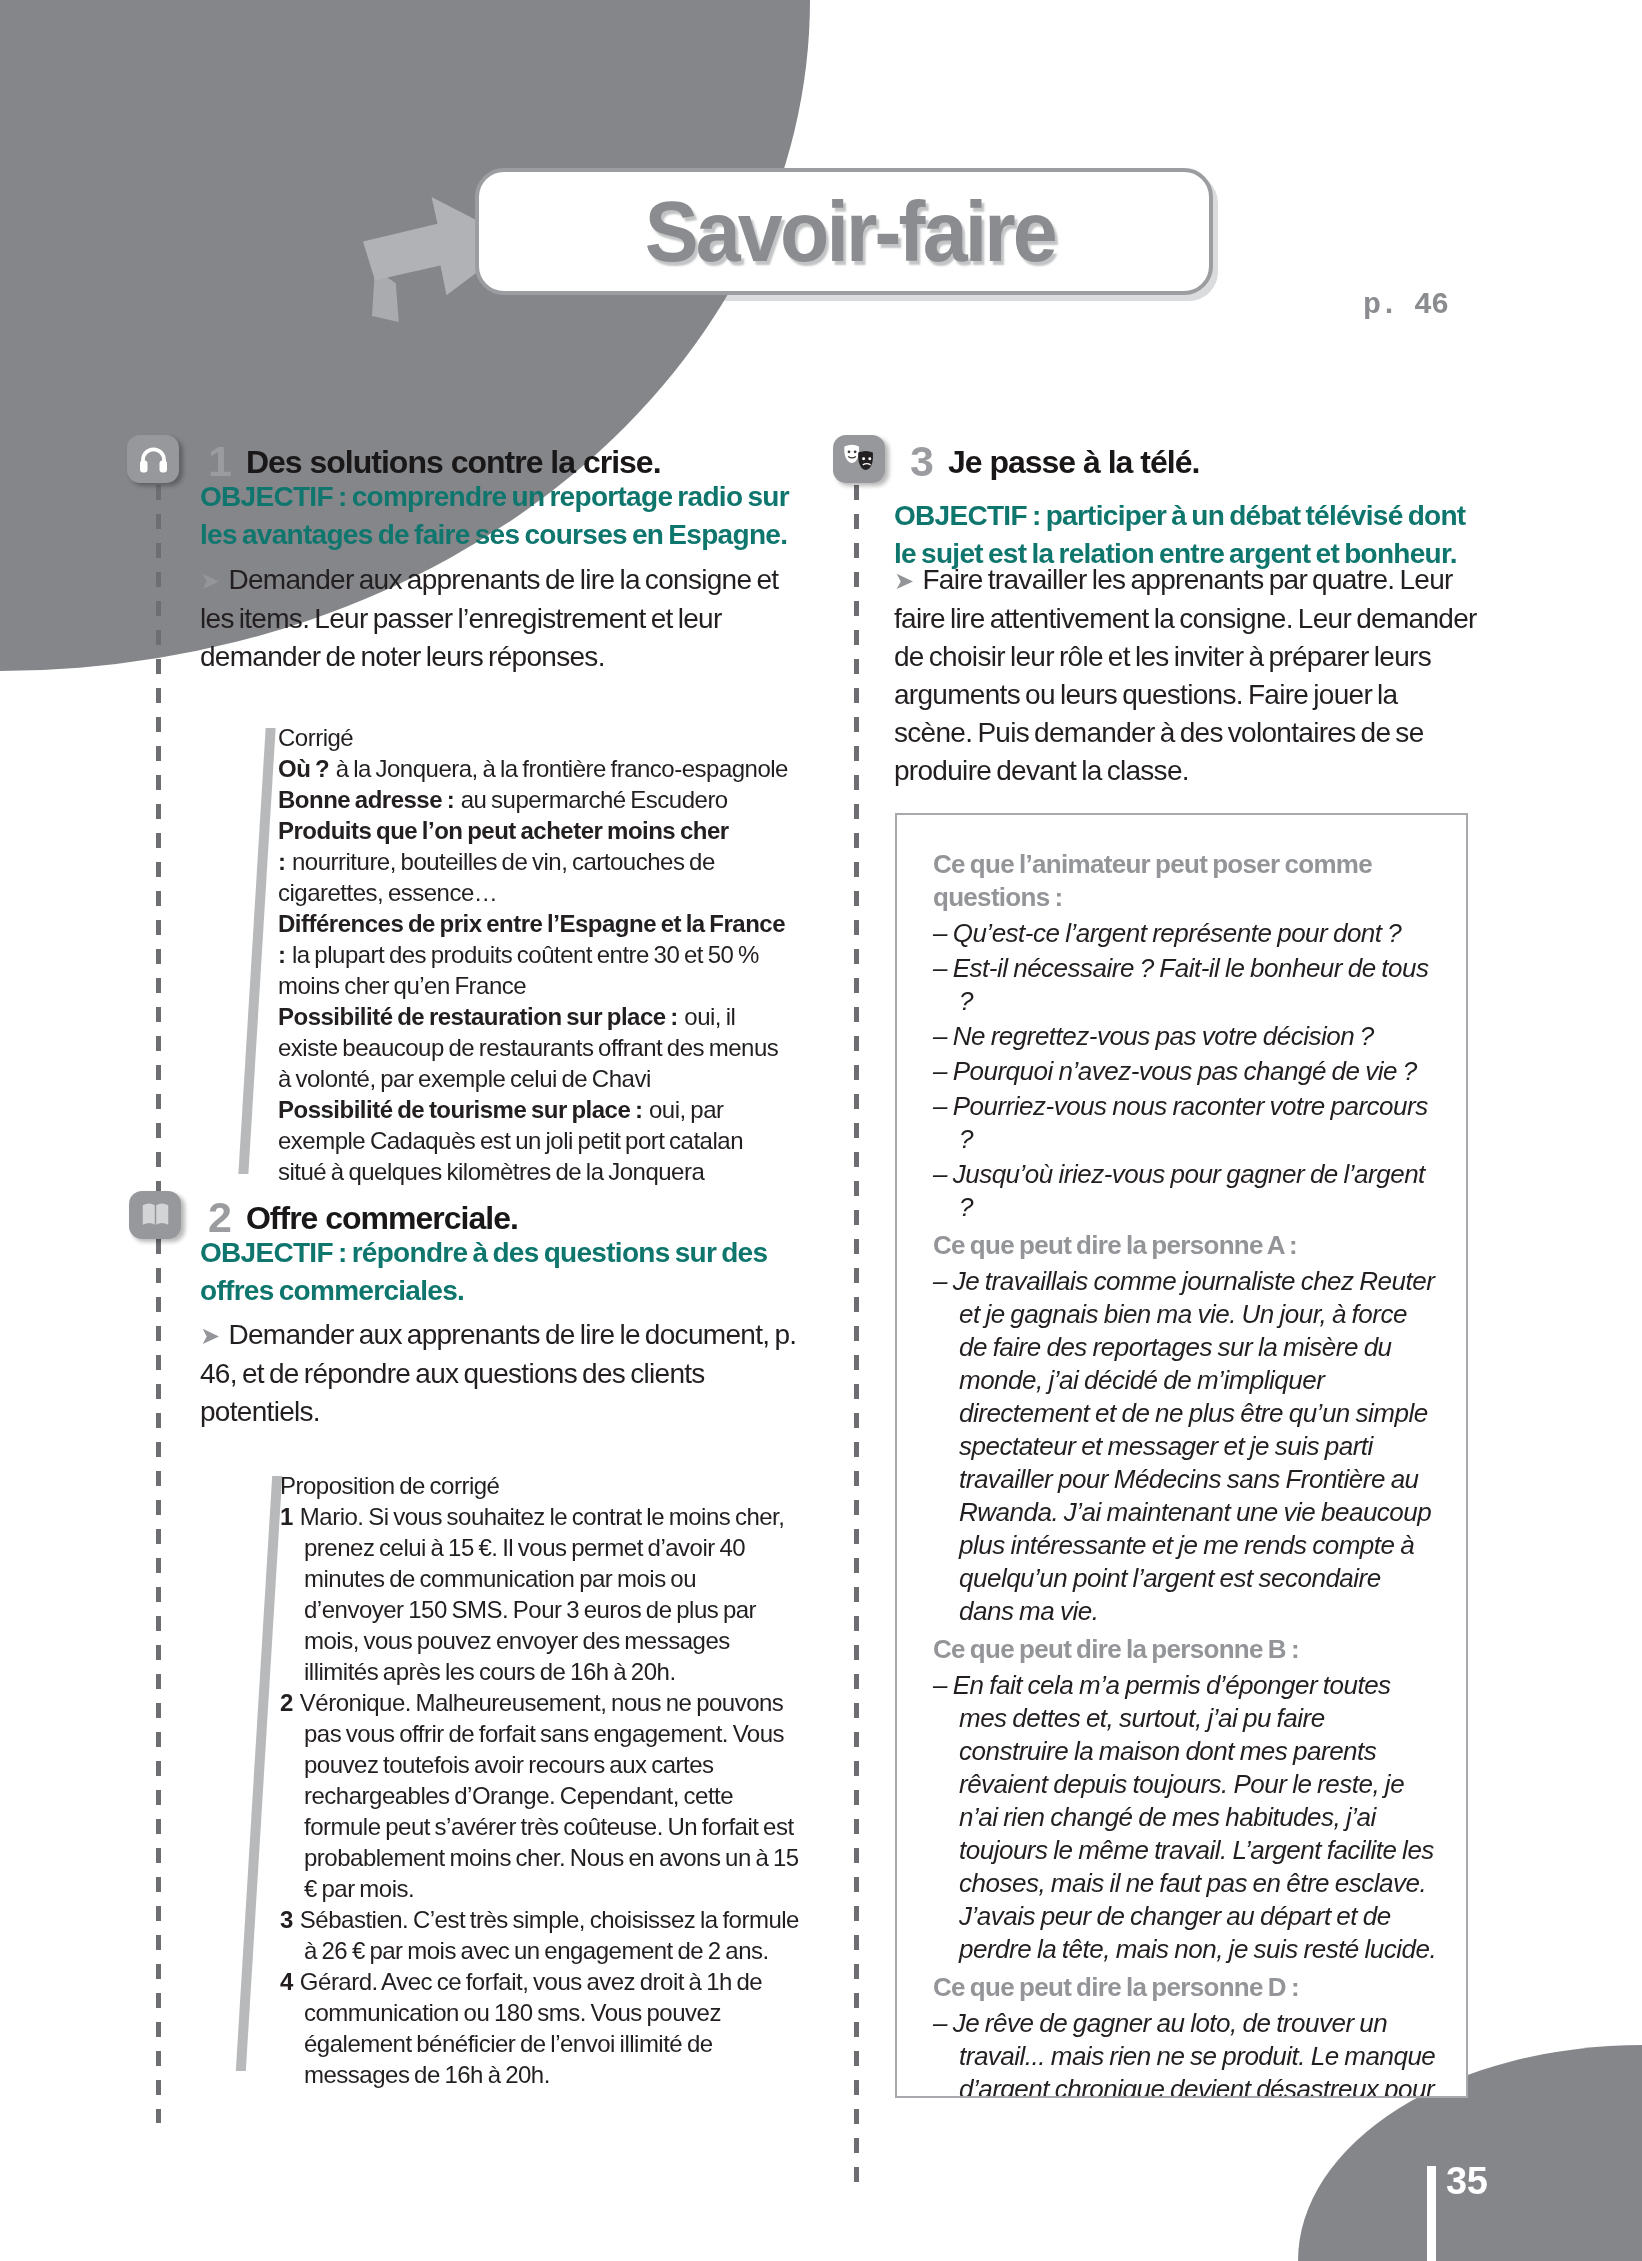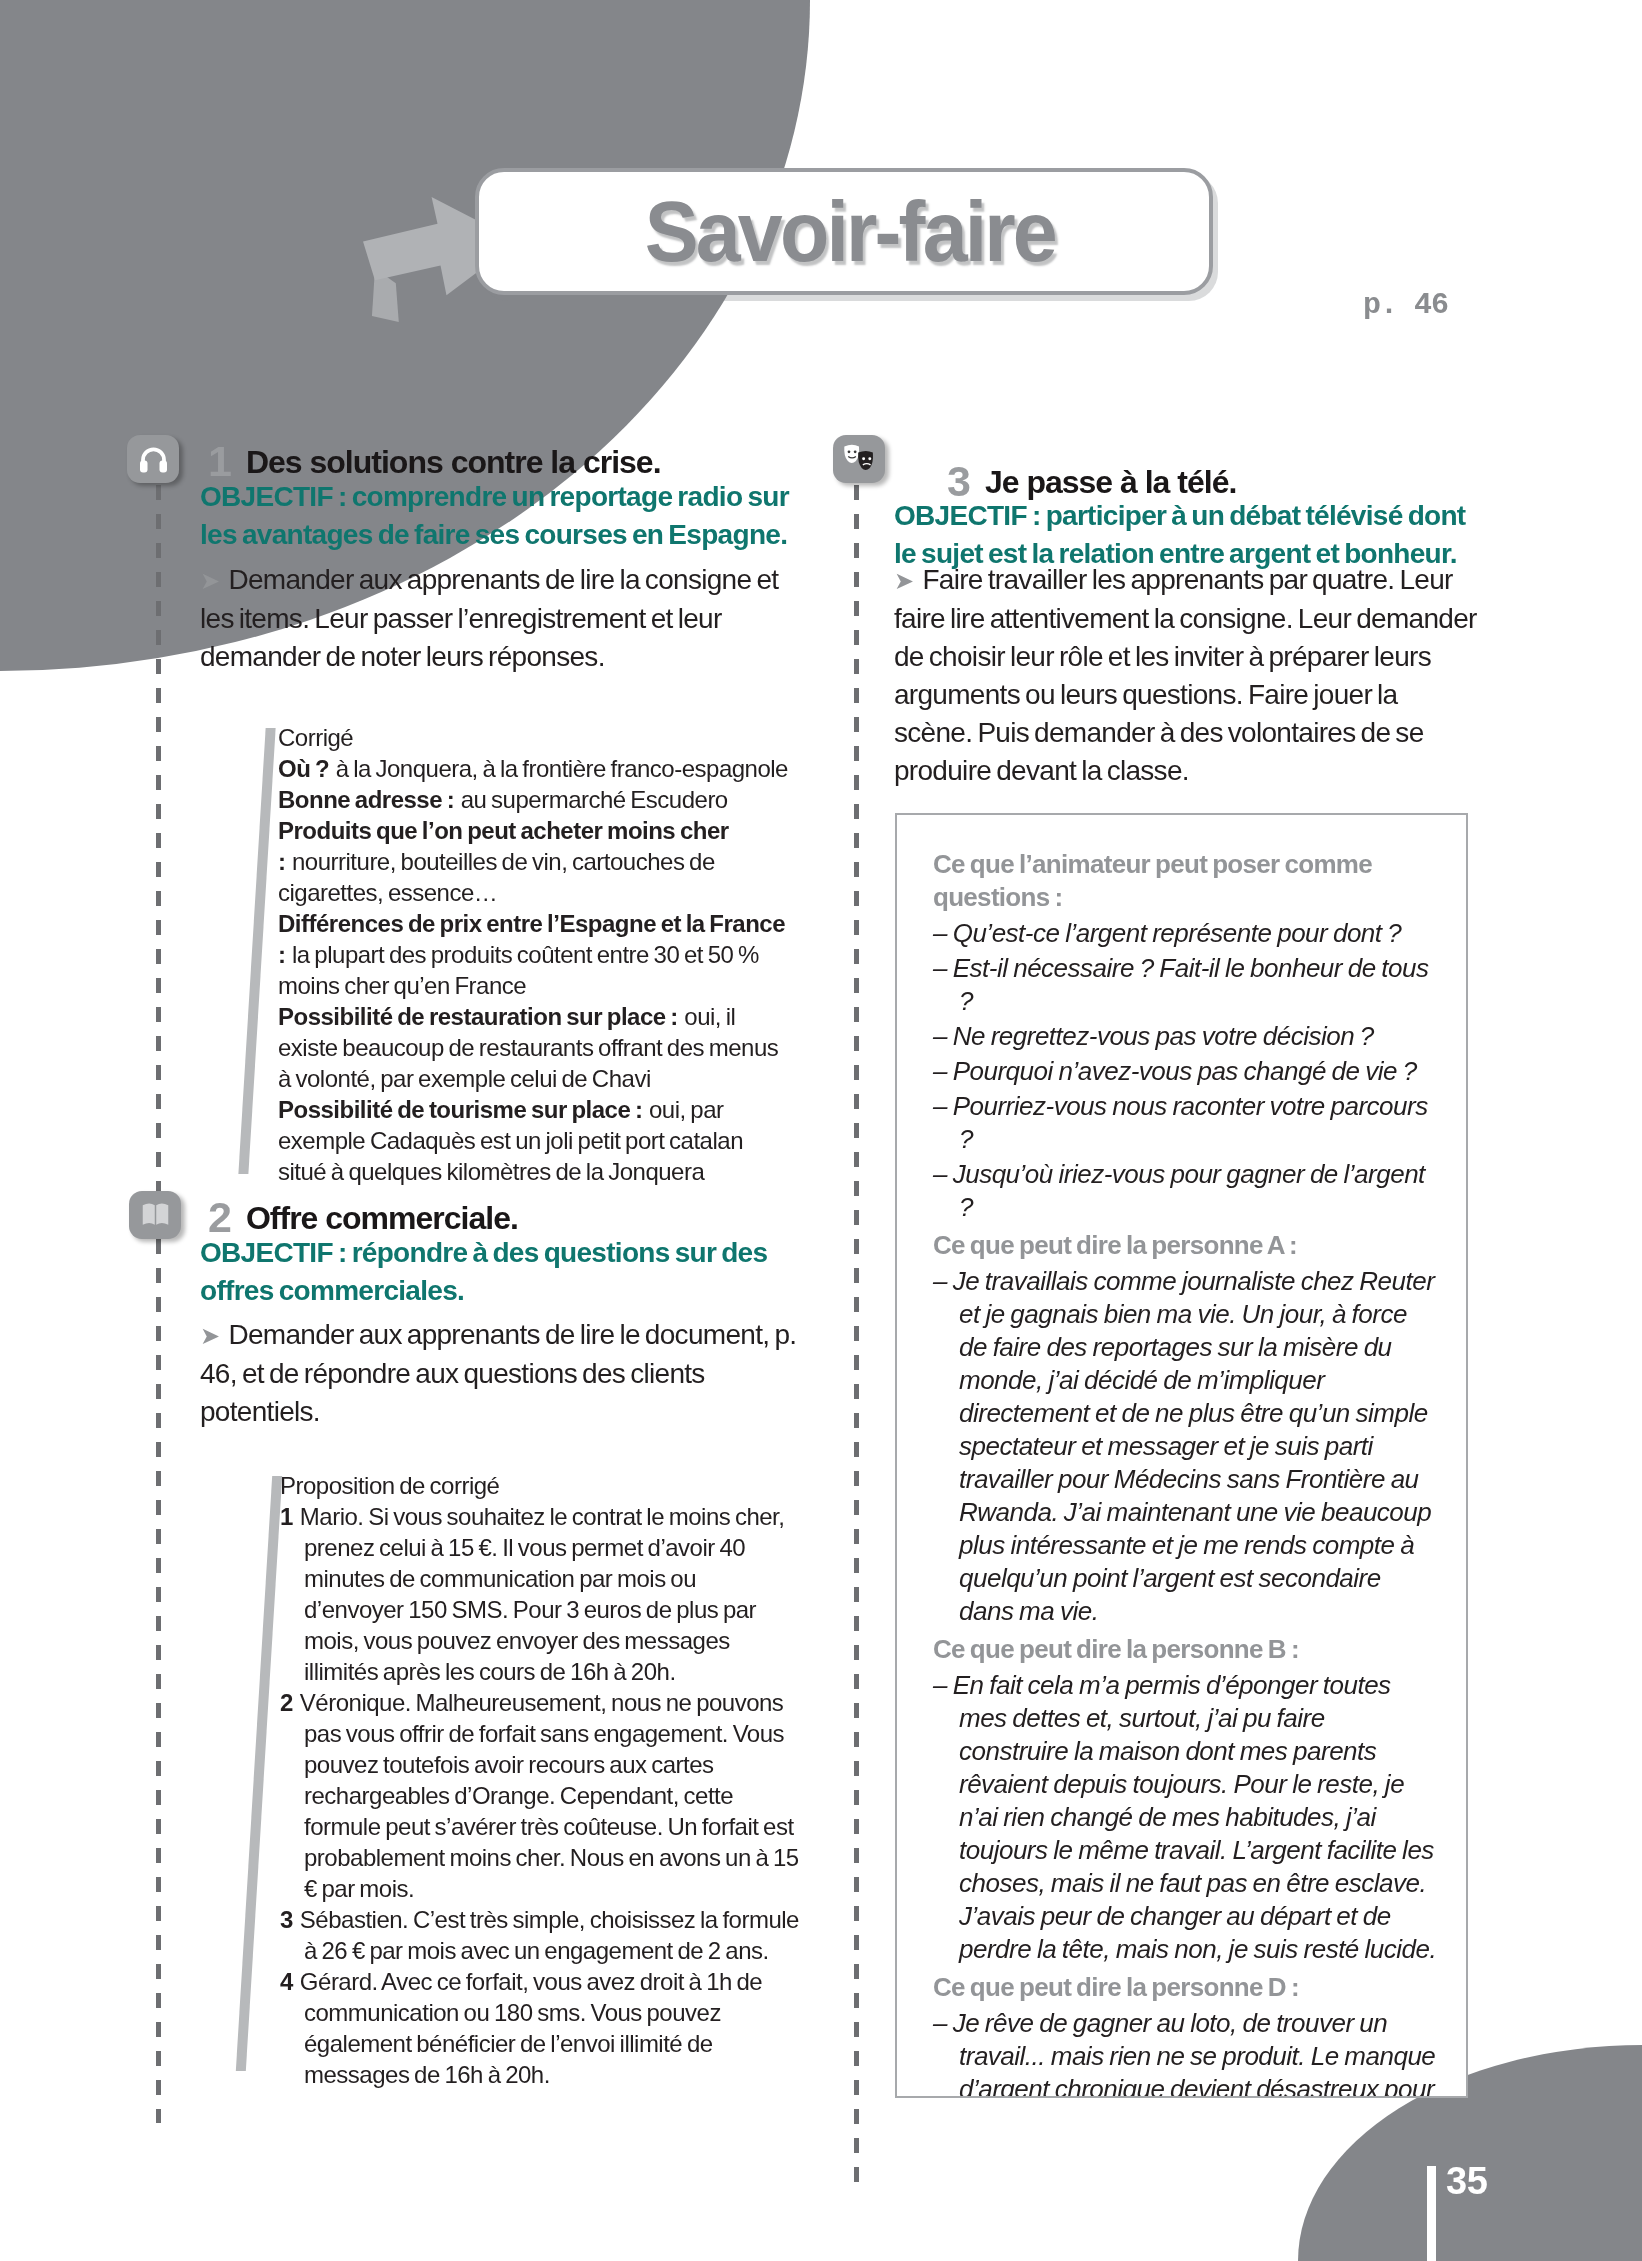--- a/index.html
+++ b/index.html
@@ -184,21 +184,21 @@
 
 <div class="corrige" style="left:280px; top:1470px; width:519px;">
   <div class="c-bar"></div>
   <div class="c-title">Proposition de corrigé</div>
   <div class="num-item"><b>1</b><span>Mario. Si vous souhaitez le contrat le moins cher, prenez celui à 15 €. Il vous permet d’avoir 40 minutes de communication par mois ou d’envoyer 150 SMS. Pour 3 euros de plus par mois, vous pouvez envoyer des messages illimités après les cours de 16h à 20h.</span></div>
   <div class="num-item"><b>2</b><span>Véronique. Malheureusement, nous ne pouvons pas vous offrir de forfait sans engagement. Vous pouvez toutefois avoir recours aux cartes rechargeables d’Orange. Cependant, cette formule peut s’avérer très coûteuse. Un forfait est probablement moins cher. Nous en avons un à 15 € par mois.</span></div>
   <div class="num-item"><b>3</b><span>Sébastien. C’est très simple, choisissez la formule à 26 € par mois avec un engagement de 2 ans.</span></div>
   <div class="num-item"><b>4</b><span>Gérard. Avec ce forfait, vous avez droit à 1h de communication ou 180 sms. Vous pouvez également bénéficier de l’envoi illimité de messages de 16h à 20h.</span></div>
 </div>
 
-<div class="sec-header" style="left:947px; top:437px;margin-top:20px;">
+<div class="sec-header" style="left:910px; top:437px;">
   <span class="sec-num">3</span><span class="sec-title">Je passe à la télé.</span>
 </div>
 <p class="objective" style="left:894px; top:478px; width:582px;margin-top:19px;">OBJECTIF : participer à un débat télévisé dont le sujet est la relation entre argent et bonheur.</p>
 <p class="instr" style="left:894px; top:561px; width:584px;">
   <span class="marker">➤</span><span>Faire travailler les apprenants par quatre. Leur faire lire attentivement la consigne. Leur demander de choisir leur rôle et les inviter à préparer leurs arguments ou leurs questions. Faire jouer la scène. Puis demander à des volontaires de se produire devant la classe.</span>
 </p>
 
 <div class="qbox">
   <div class="q-group">
     <p class="q-heading">Ce que l’animateur peut poser comme questions :</p>

